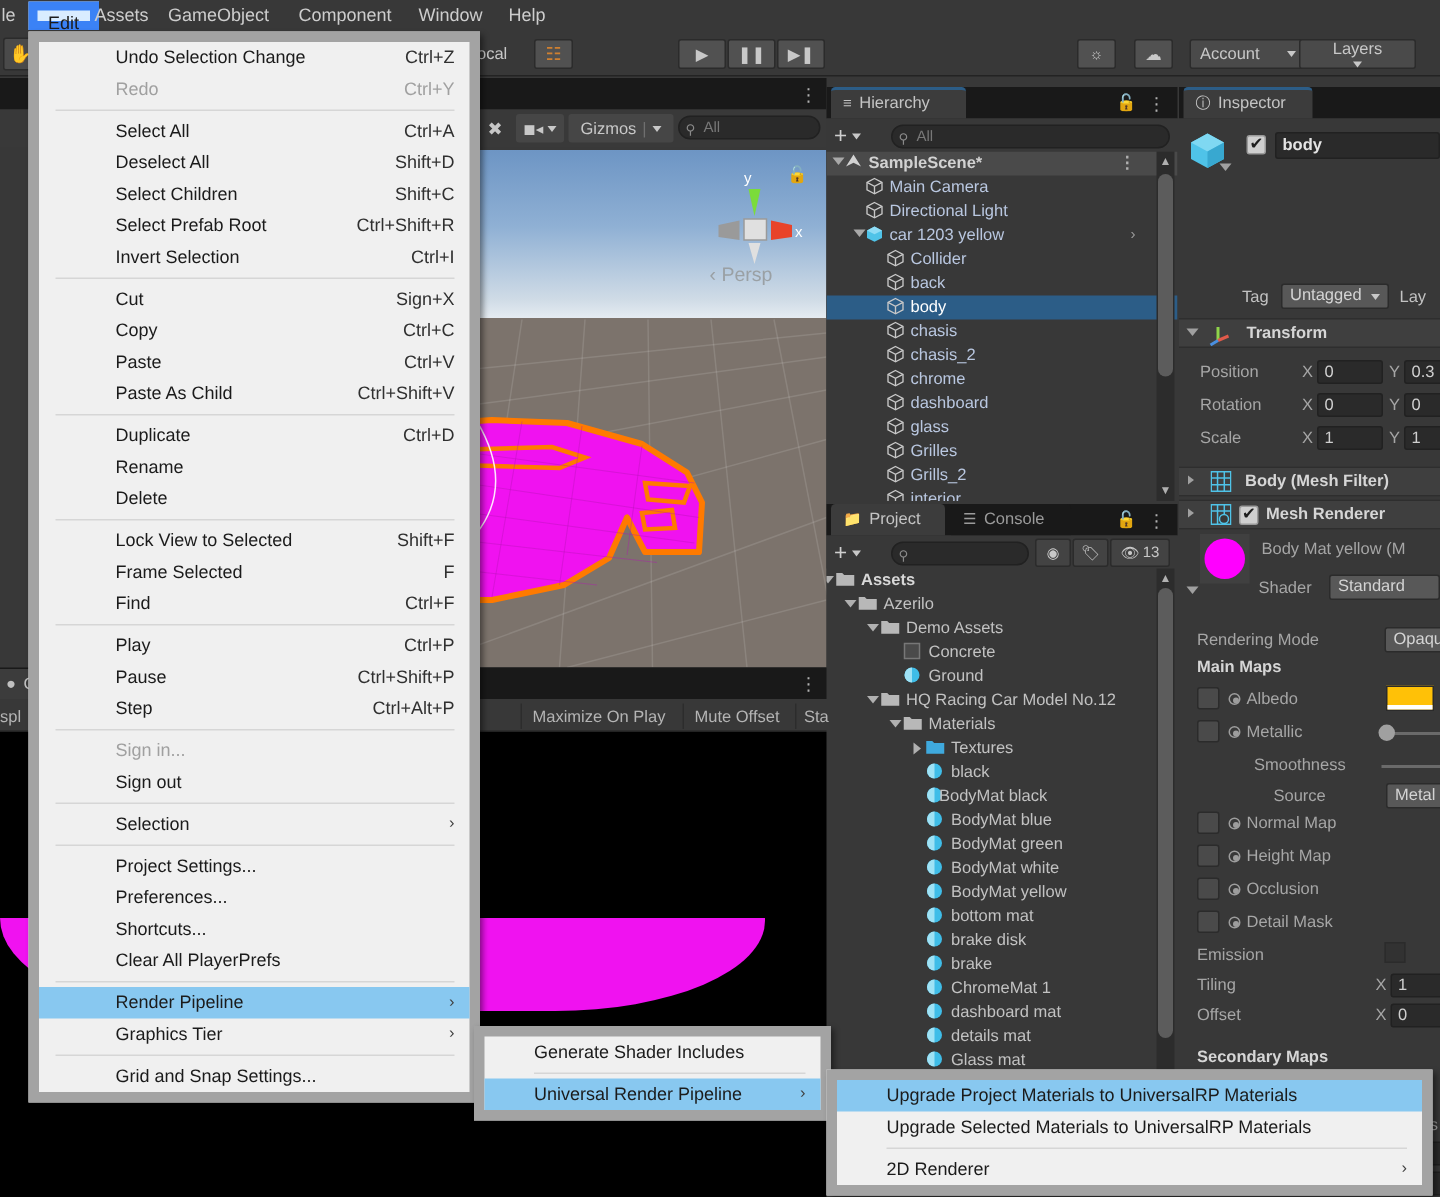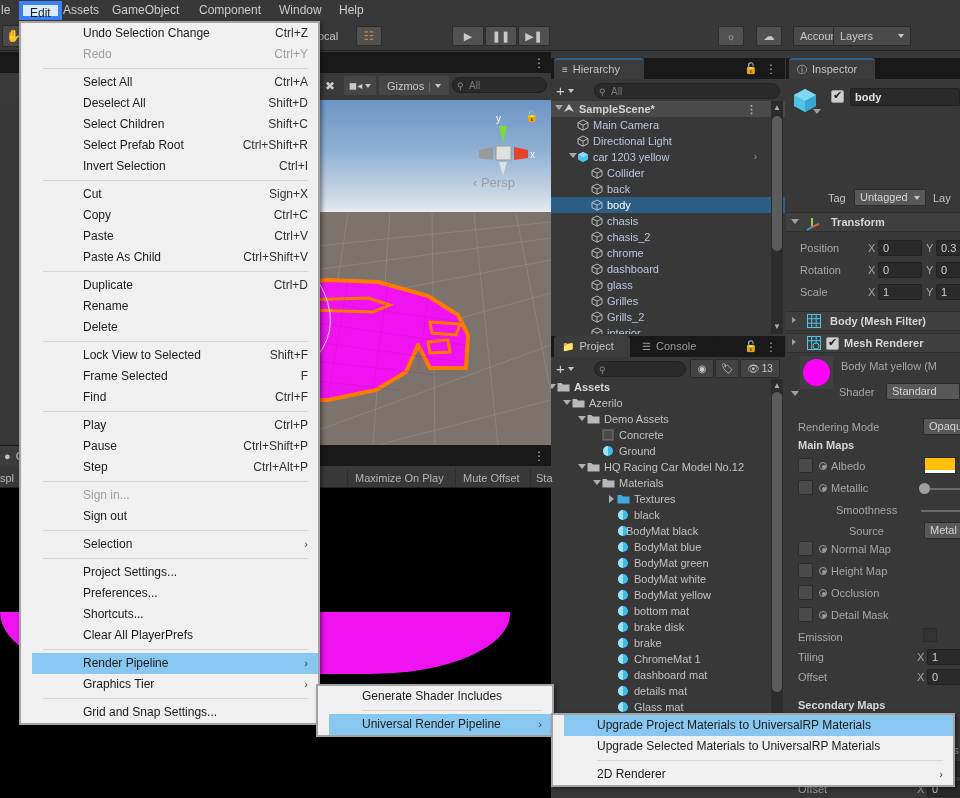--- a/index.html
+++ b/index.html
@@ -15,21 +15,21 @@
     font-size:11px; line-height:21px; padding:0 10px 0 8px; border-radius:3px 3px 0 0;
     display:flex; align-items:center; gap:5px; white-space:nowrap; }
   .tab.inactive { background:#191919; color:#9b9b9b; }
   .tab.sel-top { border-top:2px solid #2c5d87; }
 
   
   #menubar { position:absolute; left:0; top:0; width:960px; height:21px;
     background:#383838; }
   .mb-item { position:absolute; top:2px; height:17px; line-height:17px;
     font-size:12px; color:#cdcdcd; padding:0 7px; white-space:nowrap; }
-  .mb-item.active { background:#d9ecff; color:#1b1b1b; border:4px solid #3b82f6; top:1px; height:19px; line-height:17px;}
+  .mb-item.active { background:#d9ecff; color:#1b1b1b; border:6px solid #3b82f6; top:1px; height:19px; line-height:17px;}
 
   
   #toolbar { position:absolute; left:0; top:21px; width:960px; height:30px;
     background:#383838; border-bottom:1px solid #232323;}
   .tb-btn { position:absolute; background:#515151; border:1px solid #2b2b2b;
     border-radius:2px; color:#c8c8c8; font-size:11px; display:flex;
     align-items:center; justify-content:center; }
   .tb-flat { position:absolute; color:#c8c8c8; font-size:11px;
     display:flex; align-items:center; }
   .tb-dd { position:absolute; background:#4a4a4a; border:1px solid #2b2b2b;
@@ -105,22 +105,22 @@
   .tri.down { border-left:4px solid transparent; border-right:4px solid transparent;
     border-top:5px solid #a0a0a0; border-bottom:0; }
   .texslot { position:absolute; width:15px; height:15px; background:#4a4a4a;
     border:1px solid #2b2b2b; border-radius:2px; }
   .radio { position:absolute; width:8px; height:8px; border-radius:50%;
     border:1px solid #9d9d9d; }
   .radio:after{ content:""; position:absolute; left:2px; top:2px; width:4px;height:4px;
     border-radius:50%; background:#9d9d9d; }
 
   
-  .menu { position:absolute; background:#f0f0f0; border:2px solid #a3a3a3;
-    box-shadow:2px 2px 4px rgba(0,0,0,0.45); font-size:12px; color:#1b1b1b;padding-left:11px; }
+  .menu { position:absolute; background:#f0f0f0; border:7px solid #a3a3a3;
+    box-shadow:2px 2px 4px rgba(0,0,0,0.45); font-size:12px; color:#1b1b1b; }
   .mi { position:relative; height:21px; line-height:21px;
     padding-left:51px; padding-right:10px; white-space:nowrap;
     display:flex; align-items:center; }
   .mi.compact { padding-left:33px; }
   .mi .lbl { flex:0 0 auto; }
   .mi .sc { margin-left:auto; color:#303030; }
   .mi.disabled .lbl, .mi.disabled .sc { color:#a0a0a0; }
   .mi.hl { background:#88c8f0; }
   .mi .arrow { margin-left:auto; font-size:11px; color:#404040; }
   .sep { height:1px; background:#d6d6d6; margin:3px 10px 3px 11px; }
@@ -156,21 +156,21 @@
   <div class="tb-btn" style="left:718px;top:26px;width:26px;height:20px;">
      <span style="font-size:10px;">☼</span>
   </div>
   <div class="tb-btn" style="left:756px;top:26px;width:26px;height:20px;">
      <span style="font-size:11px;">☁</span>
   </div>
   <div class="tb-dd" style="left:793px;top:26px;width:78px;height:20px;justify-content:space-between;">
      <span>Account</span>
      <span class="caret"></span>
   </div>
-  <div class="tb-dd" style="left:833px;top:26px;width:78px;height:20px;justify-content:space-between;">
+  <div class="tb-dd" style="left:866px;top:26px;width:78px;height:20px;justify-content:space-between;flex-direction:column;">
      <span>Layers</span>
      <span class="caret"></span>
   </div>
 
   <div class="tabbar" style="left:0;top:52px;width:551px;height:21px;"></div>
   <div style="position:absolute;left:533px;top:56px;color:#b0b0b0;font-size:12px;">⋮</div>
   <div class="panel" style="left:0;top:73px;width:551px;height:25px;background:#393939;"></div>
   <div class="tb-flat" style="left:318px;top:76px;width:24px;height:19px;justify-content:center;">
       <span style="font-size:12px;">✖</span>
   </div>

